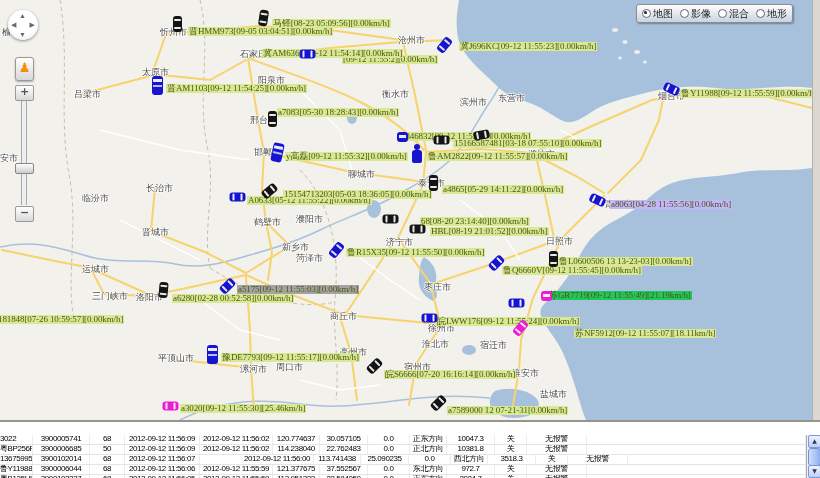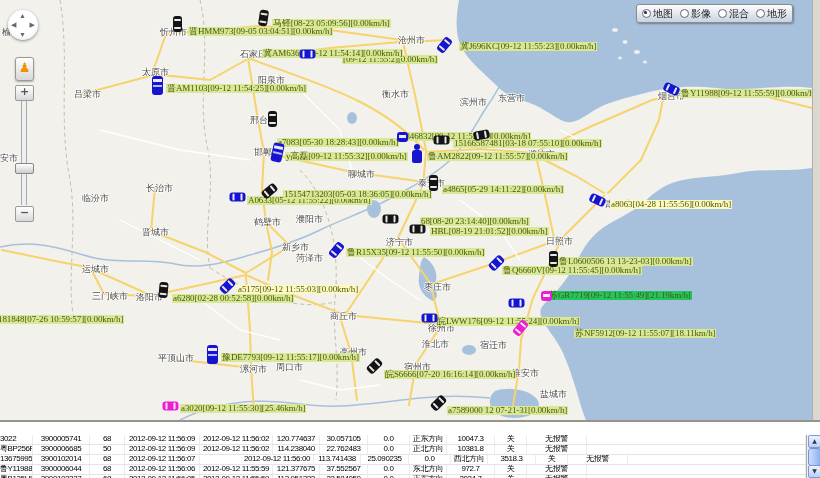--- a/index.html
+++ b/index.html
@@ -178,37 +178,37 @@
         <div class="city" style="left: -9px; top: 152px;">延安市</div>
       </div>
     <div class="layer">
         <div class="vlabel" style="left: 272px; top: 19px; background: rgb(217, 232, 151); color: rgb(74, 90, 8);">马铎[08-23 05:09:56][0.00km/h]</div>
         <div class="vlabel" style="left: 188px; top: 27px; background: rgb(217, 232, 151); color: rgb(74, 90, 8);">晋HMM973[09-05 03:04:51][0.00km/h]</div>
         <div class="vlabel" style="left: 342px; top: 55px; background: rgb(217, 232, 151); color: rgb(74, 90, 8);">[09-12 11:55:2][0.00km/h]</div>
         <div class="vlabel" style="left: 262px; top: 49px; background: rgb(217, 232, 151); color: rgb(74, 90, 8);">冀AM6366[09-12 11:54:14][0.00km/h]</div>
         <div class="vlabel" style="left: 459px; top: 42px; background: rgb(217, 232, 151); color: rgb(74, 90, 8);">冀J696KC[09-12 11:55:23][0.00km/h]</div>
         <div class="vlabel" style="left: 680px; top: 89px; background: rgb(217, 232, 151); color: rgb(74, 90, 8);">鲁Y11988[09-12 11:55:59][0.00km/h]</div>
         <div class="vlabel" style="left: 166px; top: 84px; background: rgb(217, 232, 151); color: rgb(74, 90, 8);">晋AM1103[09-12 11:54:25][0.00km/h]</div>
-        <div class="vlabel" style="left: 277px; top: 138px; background: rgb(217, 232, 151); color: rgb(74, 90, 8);">a7083[05-30 18:28:43][0.00km/h]</div>
+        <div class="vlabel" style="left: 277px; top: 108px; background: rgb(217, 232, 151); color: rgb(74, 90, 8);">a7083[05-30 18:28:43][0.00km/h]</div>
         <div class="vlabel" style="left: 400px; top: 132px; background: rgb(217, 232, 151); color: rgb(74, 90, 8);">1346832[09-12 11:55:57][0.00km/h]</div>
         <div class="vlabel" style="left: 453px; top: 139px; background: rgb(217, 232, 151); color: rgb(74, 90, 8);">15166587481[03-18 07:55:10][0.00km/h]</div>
         <div class="vlabel" style="left: 285px; top: 152px; background: rgb(217, 232, 151); color: rgb(74, 90, 8);">y高磊[09-12 11:55:32][0.00km/h]</div>
         <div class="vlabel" style="left: 427px; top: 152px; background: rgb(217, 232, 151); color: rgb(74, 90, 8);">鲁AM2822[09-12 11:55:57][0.00km/h]</div>
         <div class="vlabel" style="left: 247px; top: 196px; background: rgb(217, 232, 151); color: rgb(74, 90, 8);">A0633[05-12 11:55:22][0.00km/h]</div>
         <div class="vlabel" style="left: 283px; top: 190px; background: rgb(217, 232, 151); color: rgb(74, 90, 8);">15154713203[05-03 18:36:05][0.00km/h]</div>
         <div class="vlabel" style="left: 442px; top: 185px; background: rgb(217, 232, 151); color: rgb(74, 90, 8);">a4865[05-29 14:11:22][0.00km/h]</div>
         <div class="vlabel" style="left: 420px; top: 217px; background: rgb(217, 232, 151); color: rgb(74, 90, 8);">68[08-20 23:14:40][0.00km/h]</div>
         <div class="vlabel" style="left: 430px; top: 227px; background: rgb(217, 232, 151); color: rgb(74, 90, 8);">HBL[08-19 21:01:52][0.00km/h]</div>
-        <div class="vlabel" style="left: 610px; top: 200px; background: #fef9c3; color: rgb(74, 90, 8);">a8063[04-28 11:55:56][0.00km/h]</div>
+        <div class="vlabel" style="left: 610px; top: 200px; background: #c4b5fd; color: rgb(74, 90, 8);">a8063[04-28 11:55:56][0.00km/h]</div>
         <div class="vlabel" style="left: 346px; top: 248px; background: rgb(217, 232, 151); color: rgb(74, 90, 8);">鲁R15X35[09-12 11:55:50][0.00km/h]</div>
         <div class="vlabel" style="left: 558px; top: 257px; background: rgb(217, 232, 151); color: rgb(74, 90, 8);">鲁L0600506 13 13-23-03][0.00km/h]</div>
         <div class="vlabel" style="left: 502px; top: 266px; background: rgb(217, 232, 151); color: rgb(74, 90, 8);">鲁Q6660V[09-12 11:55:45][0.00km/h]</div>
         <div class="vlabel" style="left: -3px; top: 315px; background: rgb(217, 232, 151); color: rgb(74, 90, 8);">181848[07-26 10:59:57][0.00km/h]</div>
         <div class="vlabel" style="left: 172px; top: 294px; background: rgb(217, 232, 151); color: rgb(74, 90, 8);">a6280[02-28 00:52:58][0.00km/h]</div>
-        <div class="vlabel" style="left: 237px; top: 285px; background: #fef9c3; color: rgb(74, 90, 8);">a5175[09-12 11:55:03][0.00km/h]</div>
+        <div class="vlabel" style="left: 237px; top: 285px; background: #a3a3a3; color: rgb(74, 90, 8);">a5175[09-12 11:55:03][0.00km/h]</div>
         <div class="vlabel" style="left: 436px; top: 317px; background: rgb(217, 232, 151); color: rgb(74, 90, 8);">皖LWW176[09-12 11:55:24][0.00km/h]</div>
         <div class="vlabel" style="left: 548px; top: 291px; background: #22c55e; color: rgb(74, 90, 8);">苏GR7719[09-12 11:55:49][21.19km/h]</div>
         <div class="vlabel" style="left: 530px; top: 329px; background: rgb(217, 232, 151); color: rgb(74, 90, 8); margin-left: 44px;">苏NF5912[09-12 11:55:07][18.11km/h]</div>
         <div class="vlabel" style="left: 221px; top: 353px; background: rgb(217, 232, 151); color: rgb(74, 90, 8);">豫DE7793[09-12 11:55:17][0.00km/h]</div>
         <div class="vlabel" style="left: 384px; top: 370px; background: rgb(217, 232, 151); color: rgb(74, 90, 8);">皖S6666[07-20 16:16:14][0.00km/h]</div>
         <div class="vlabel" style="left: 180px; top: 404px; background: rgb(217, 232, 151); color: rgb(74, 90, 8);">a3020[09-12 11:55:30][25.46km/h]</div>
         <div class="vlabel" style="left: 447px; top: 406px; background: rgb(217, 232, 151); color: rgb(74, 90, 8);">a7589000 12 07-21-31[0.00km/h]</div>
       </div>
     <div class="layer">
         <div class="icon car black" style="left: 173px; top: 16px;"></div>

